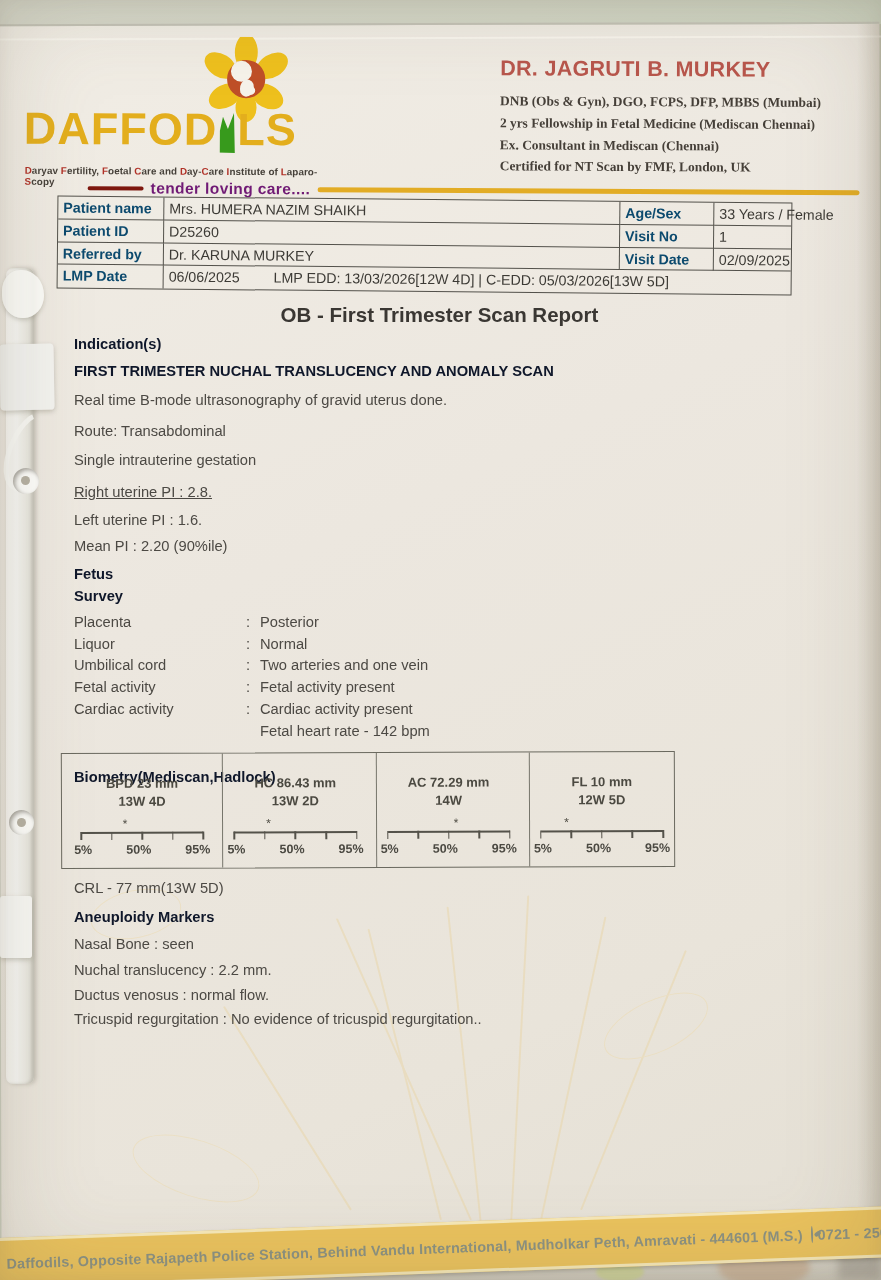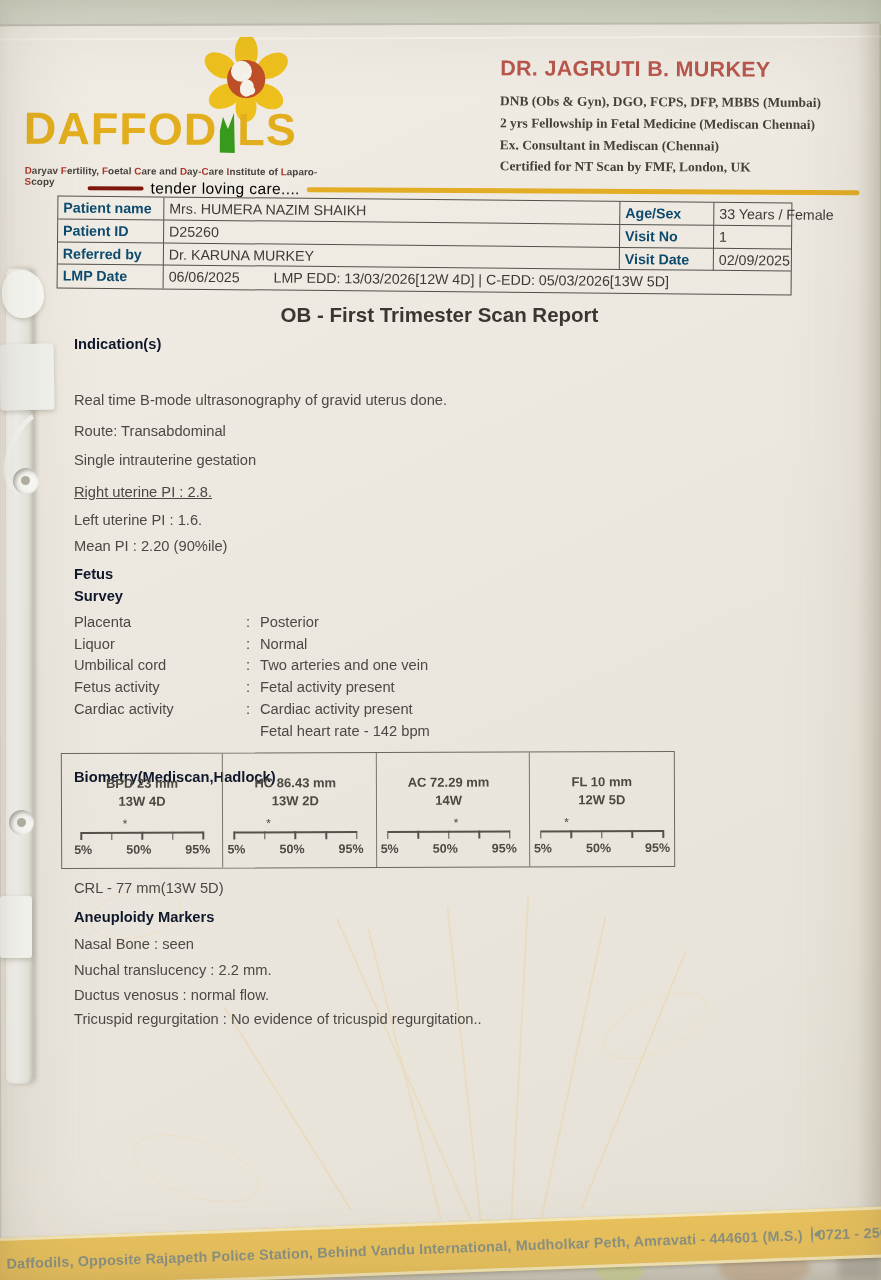--- a/index.html
+++ b/index.html
@@ -25,21 +25,21 @@
   .header{position:absolute;left:0;top:24px;width:881px;height:180px;transform:rotate(.3deg);}
   .logo-flower{position:absolute;left:198px;top:14px;}
   .logo-name{position:absolute;left:24px;top:84px;display:flex;align-items:flex-end;
              font-weight:800;font-size:45px;line-height:1;color:#e3ae1d;letter-spacing:1px;}
   .green-i{display:inline-block;margin:0 1px -1px 2px;}
   .logo-subtitle{position:absolute;left:25px;top:143px;width:320px;
                  font-size:9.8px;font-weight:700;color:#46413a;letter-spacing:.1px;}
   .logo-subtitle .cap{color:#b03127;}
   .tagline-row{position:absolute;left:88px;top:157px;width:772px;display:flex;align-items:center;gap:7px;}
   .dash-red{width:56px;height:4px;background:#7e180f;border-radius:2px;}
-  .tagline-text{font-size:15.5px;font-weight:400;color:#000000;letter-spacing:.4px;white-space:nowrap;}
+  .tagline-text{font-size:15.5px;font-weight:700;color:#701a75;letter-spacing:.4px;white-space:nowrap;}
   .line-gold{flex:1;height:5px;background:#e2ac25;border-radius:3px;}
   .doctor{position:absolute;left:500px;top:32px;width:372px;}
   .doc-name{font-size:21.5px;font-weight:800;color:#b8564c;letter-spacing:.3px;margin-bottom:9px;}
   .doc-cred{font-family:"Liberation Serif",serif;font-size:13.4px;font-weight:700;
             color:#453f38;line-height:21.8px;}
   
   .ptable{position:absolute;left:57px;top:199px;width:733px;display:grid;
           grid-template-columns:106px 456px 94px 77px;grid-auto-rows:22.8px;
           border:1.3px solid #53514b;transform:rotate(.55deg);background:rgba(255,255,255,.06);}
   .ptable>div{border-right:1.2px solid #53514b;border-bottom:1.2px solid #53514b;
@@ -189,20 +189,21 @@
     <div class="lbl noborder-b">LMP Date</div>
     <div class="val span3 noborder-b">
       <span>06/06/2025</span>
       <span class="lmp-edd">LMP EDD: 13/03/2026[12W 4D] | C-EDD: 05/03/2026[13W 5D]</span>
     </div>
   </div>
 
   <div class="rb">
     <div class="abs rtitle" style="top:303px;">OB - First Trimester Scan Report</div>
     <div class="abs bold" style="top:336px;">Indication(s)</div>
+    <div class="abs bold" style="top:363px;">FIRST TRIMESTER NUCHAL TRANSLUCENCY AND ANOMALY SCAN</div>
     <div class="abs" style="top:392px;">Real time B-mode ultrasonography of gravid uterus done.</div>
     <div class="abs" style="top:423px;">Route: Transabdominal</div>
     <div class="abs" style="top:452px;">Single intrauterine gestation</div>
     <div class="abs" style="top:484px;text-decoration:underline;">Right uterine PI : 2.8.</div>
     <div class="abs" style="top:512px;">Left uterine PI : 1.6.</div>
     <div class="abs" style="top:538px;">Mean PI : 2.20 (90%ile)</div>
     <div class="abs bold" style="top:566px;">Fetus</div>
     <div class="abs bold" style="top:588px;">Survey</div>
 
     <div class="abs" style="top:611px;">
@@ -215,21 +216,21 @@
         <span class="slabel">Liquor</span>
         <span class="scolon">:</span>
         <span>Normal</span>
       </div>
       <div class="srow">
         <span class="slabel">Umbilical cord</span>
         <span class="scolon">:</span>
         <span>Two arteries and one vein</span>
       </div>
       <div class="srow">
-        <span class="slabel">Fetus activity</span>
+        <span class="slabel">Fetal activity</span>
         <span class="scolon">:</span>
         <span>Fetal activity present</span>
       </div>
       <div class="srow">
         <span class="slabel">Cardiac activity</span>
         <span class="scolon">:</span>
         <span>Cardiac activity present</span>
       </div>
       <div class="srow">
         <span class="slabel"></span>

